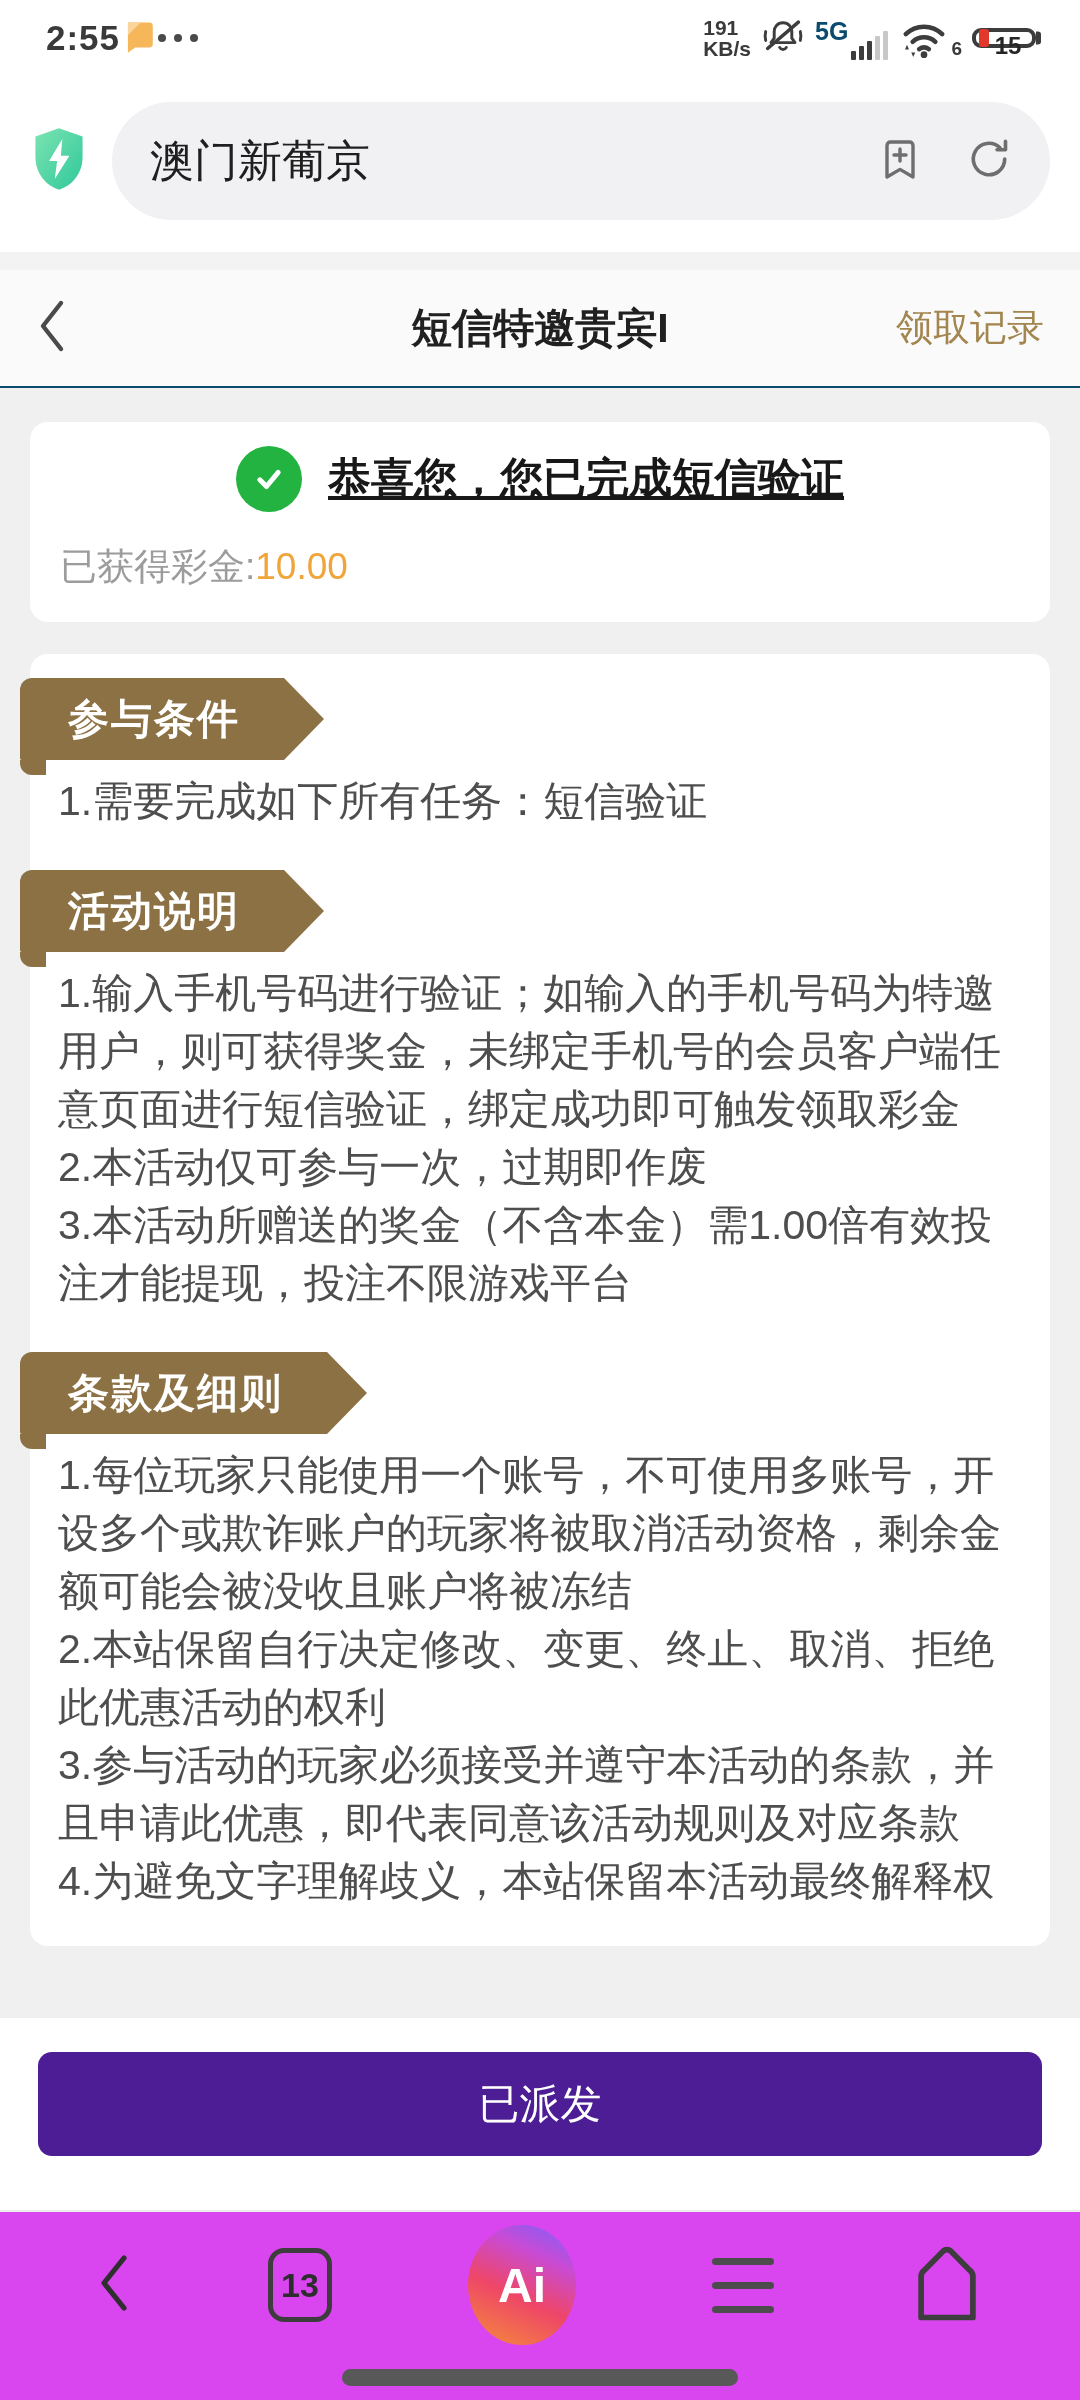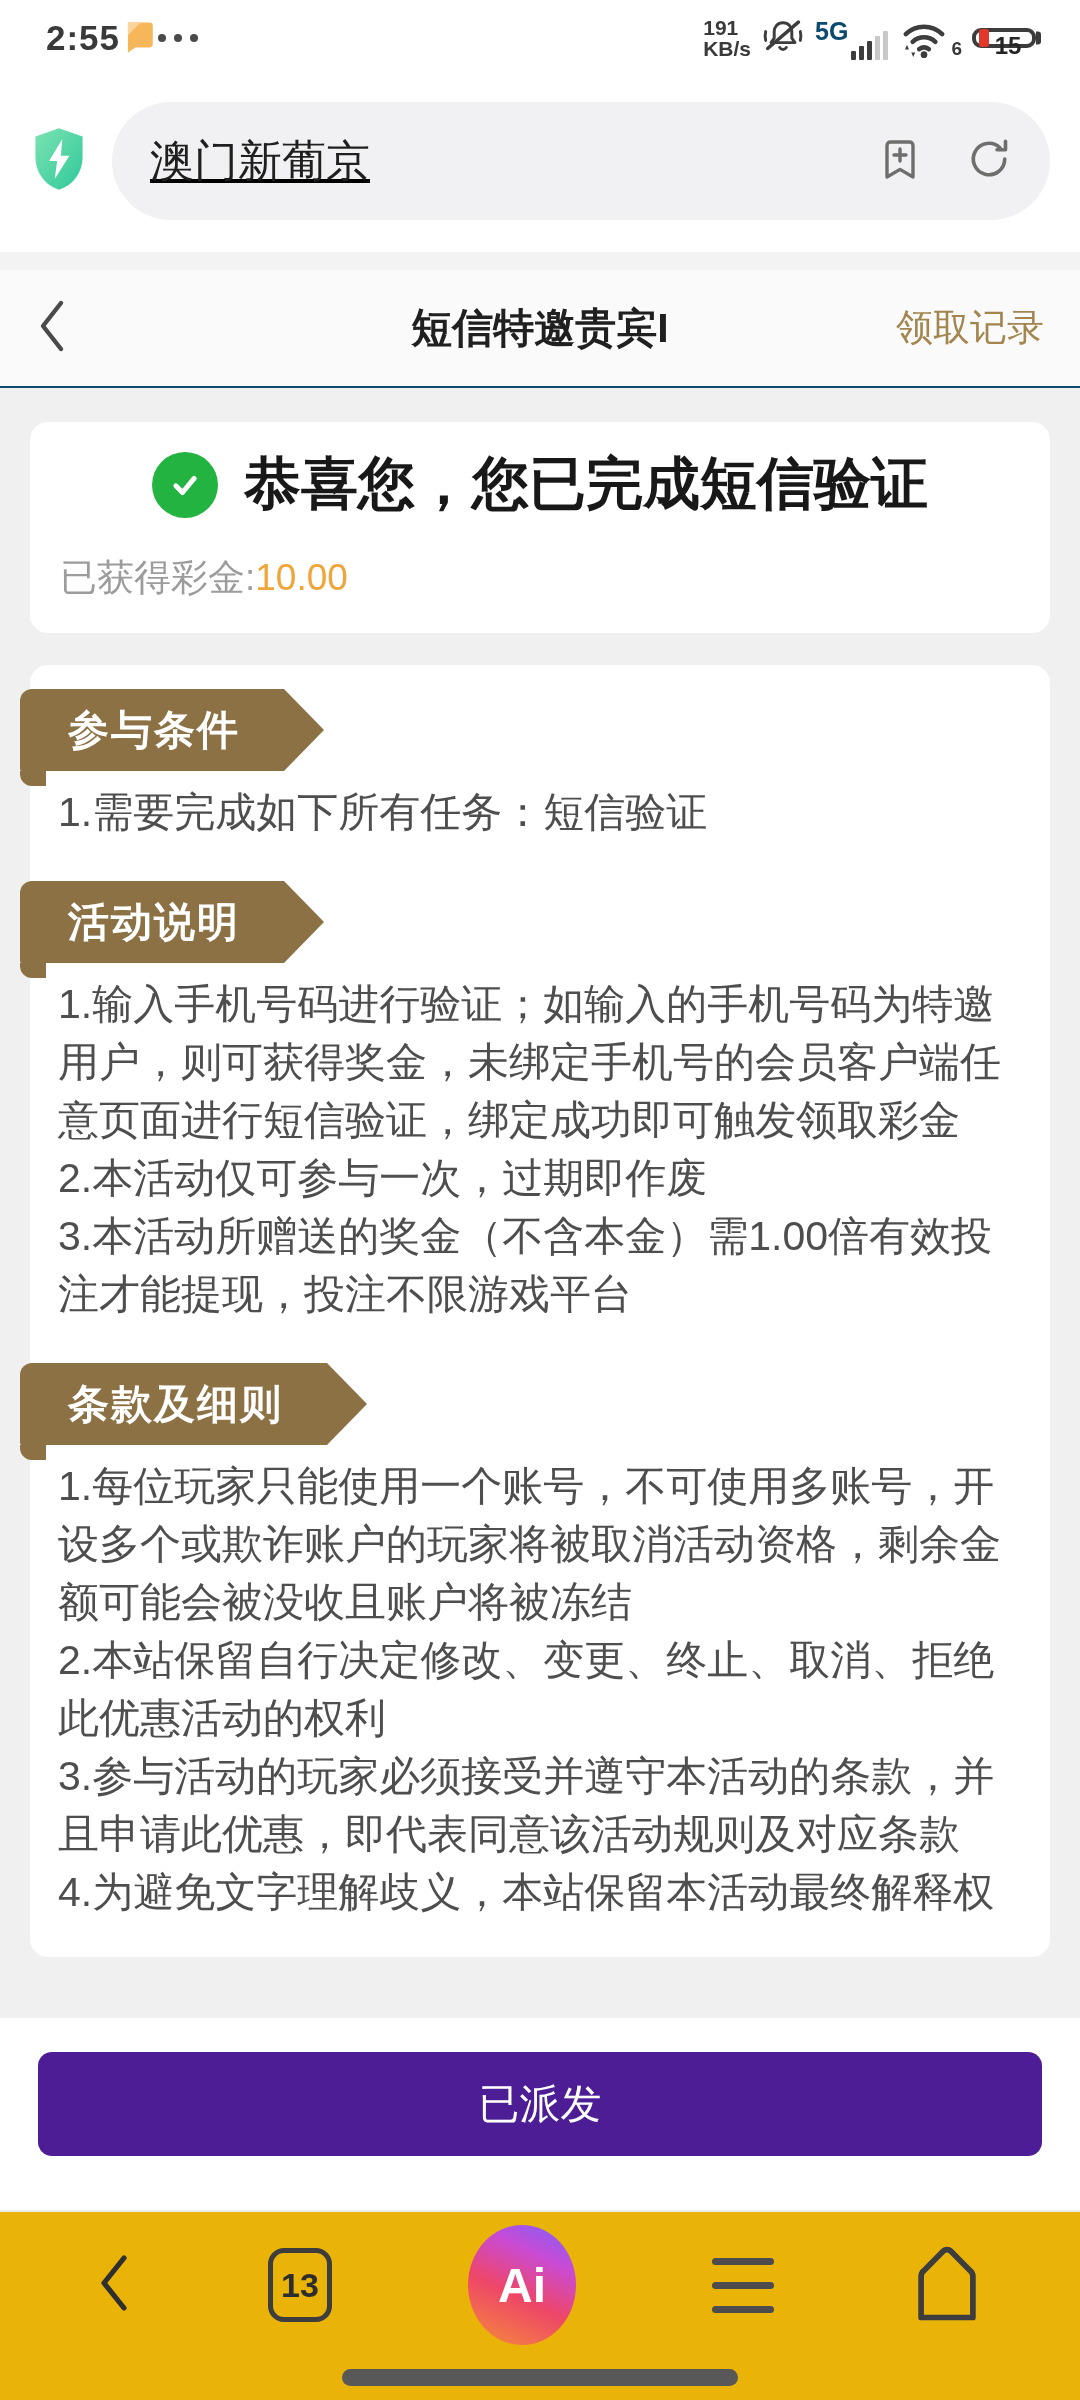--- a/index.html
+++ b/index.html
@@ -25,56 +25,56 @@
   .bars i:nth-child(1){height:9px} .bars i:nth-child(2){height:14px} .bars i:nth-child(3){height:19px}
   .bars i:nth-child(4){height:24px;background:#c8c8c8} .bars i:nth-child(5){height:29px;background:#c8c8c8}
   .wifi-wrap { display:flex; align-items:flex-end; gap:1px; }
   .wifi-6 { font-size:19px; font-weight:700; color:#3a3a3a; }
   .battery { position:relative; width:64px; height:20px; border:4px solid #3c3c3c; border-radius:9px; display:flex; justify-content:center; }
   .battery .cap { position:absolute; right:-9px; top:50%; transform:translateY(-50%); width:5px; height:13px; background:#3c3c3c; border-radius:0 3px 3px 0; }
   .battery .charge { position:absolute; left:3px; top:50%; transform:translateY(-50%); width:10px; height:18px; background:#e2382c; border-radius:3px; }
   .battery .pct { font-size:24px; font-weight:600; color:#252525; margin-left:8px; }
 
   
-  .toolbar { height:182px; background:#fff; display:flex; align-items:center; padding:0 30px; flex:0 0 auto;text-decoration:underline; }
+  .toolbar { height:182px; background:#fff; display:flex; align-items:center; padding:0 30px; flex:0 0 auto; }
   .addr-pill { flex:1; height:118px; margin-left:24px; background:#f1f1f3; border-radius:60px; display:flex; align-items:center; padding:0 38px; }
   .addr-text { font-size:44px; color:#1f1f1f; }
   .addr-icons { margin-left:auto; display:flex; align-items:center; gap:42px; }
   .strip { height:18px; background:#f3f3f4; flex:0 0 auto; }
 
   
   .page-header { height:118px; background:#fafafa; border-bottom:2px solid #0c4a6e; display:flex; align-items:center; padding:0 36px; position:relative; flex:0 0 auto; }
   .page-title { position:absolute; left:50%; transform:translateX(-50%); font-size:41px; font-weight:600; color:#202020; white-space:nowrap; }
   .claim-link { margin-left:auto; font-size:37px; color:#a3854f; }
 
   
   .content { flex:1 1 auto; background:#f0f0f1; padding:34px 30px 0; overflow:hidden; }
   .card { background:#fff; border-radius:18px; }
   .result-card { padding:24px 30px 30px; }
   .congrats-row { display:flex; align-items:center; justify-content:center; gap:26px; }
   .check-circle { width:66px; height:66px; border-radius:50%; background:#22b340; display:flex; align-items:center; justify-content:center; flex:0 0 auto; }
-  .congrats-text { font-size:57px; font-weight:700; color:#181818; }
+  .congrats-text { font-size:43px; font-weight:700; color:#181818;text-decoration:underline; }
   .bonus-line { margin-top:30px; font-size:37px; }
   .bonus-label { color:#9c9c9c; }
   .bonus-amount { color:#f0a53a; }
 
   .details-card { margin-top:32px; padding:24px 28px 36px; }
   .ribbon { position:relative; display:inline-block; margin-left:-38px; height:82px; line-height:82px; padding:0 44px 0 48px; background:#8b7144; color:#fff; font-size:41px; font-weight:700; border-radius:12px 0 0 2px; letter-spacing:2px; }
   .ribbon::after { content:''; position:absolute; left:100%; top:0; width:0; height:0; border-top:41px solid transparent; border-bottom:41px solid transparent; border-left:40px solid #8b7144; }
   .ribbon::before { content:''; position:absolute; left:0; top:100%; width:26px; height:15px; background:#8b7144; border-radius:0 0 0 12px; }
   .section + .section { margin-top:40px; }
   .paras { margin-top:12px; }
   .para { font-size:41px; line-height:58px; color:#4e4e4e; }
 
   
   .footer { background:#fff; height:192px; padding:34px 38px 0; flex:0 0 auto; }
   .dispatch-btn { width:100%; height:104px; background:#4c1d95; border:none; border-radius:14px; color:#fff; font-size:41px; display:flex; align-items:center; justify-content:center; font-family:inherit; }
 
   
-  .bottom-nav { height:190px; background:#eab308; border-top:2px solid #ececec; display:flex; align-items:center; justify-content:space-between; padding:0 96px 42px; position:relative; flex:0 0 auto; }
+  .bottom-nav { height:190px; background:#d946ef; border-top:2px solid #ececec; display:flex; align-items:center; justify-content:space-between; padding:0 96px 42px; position:relative; flex:0 0 auto; }
   .tab-box { width:64px; height:74px; border:5px solid #3d3d3d; border-radius:16px; display:flex; align-items:center; justify-content:center; }
   .tab-count { font-size:34px; font-weight:600; color:#2d2d2d; }
   .ai-btn { width:108px; height:120px; border-radius:50%; background:linear-gradient(205deg,#8a5cf5 6%,#c94bd4 28%,#ee4668 58%,#f5833f 94%); display:flex; align-items:center; justify-content:center; }
   .ai-label { color:#fff; font-size:48px; font-weight:700; }
   .menu-icon { display:flex; flex-direction:column; gap:17px; }
   .menu-icon i { width:62px; height:7px; border-radius:4px; background:#4c4c4c; display:block; }
   .home-indicator { position:absolute; bottom:14px; left:50%; transform:translateX(-50%); width:396px; height:17px; border-radius:9px; background:#585858; }
 </style>
 </head>
 <body>

